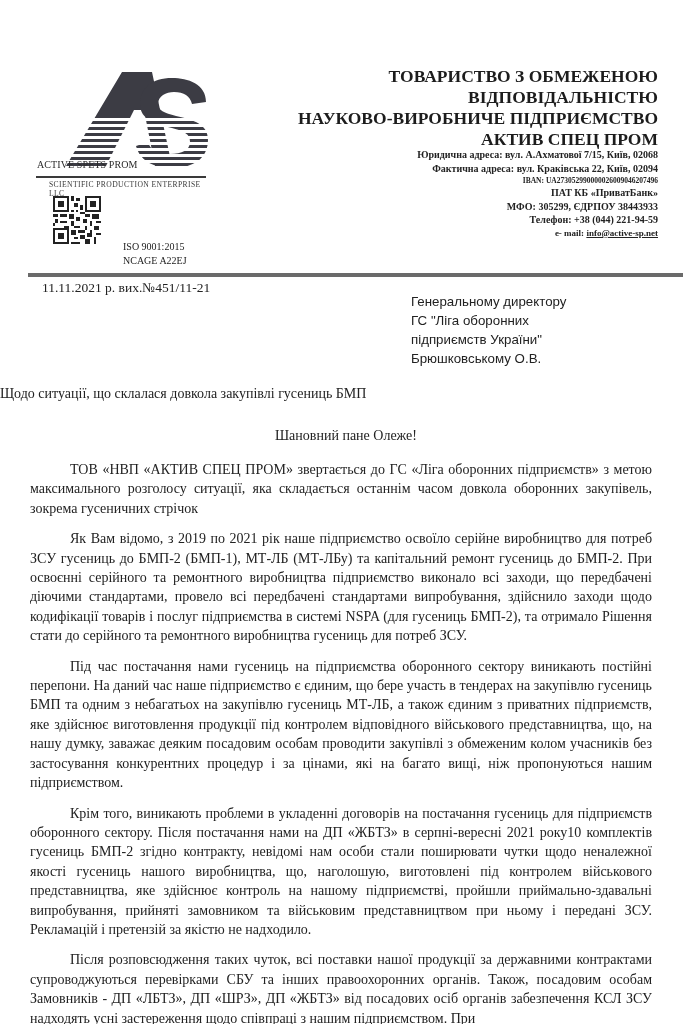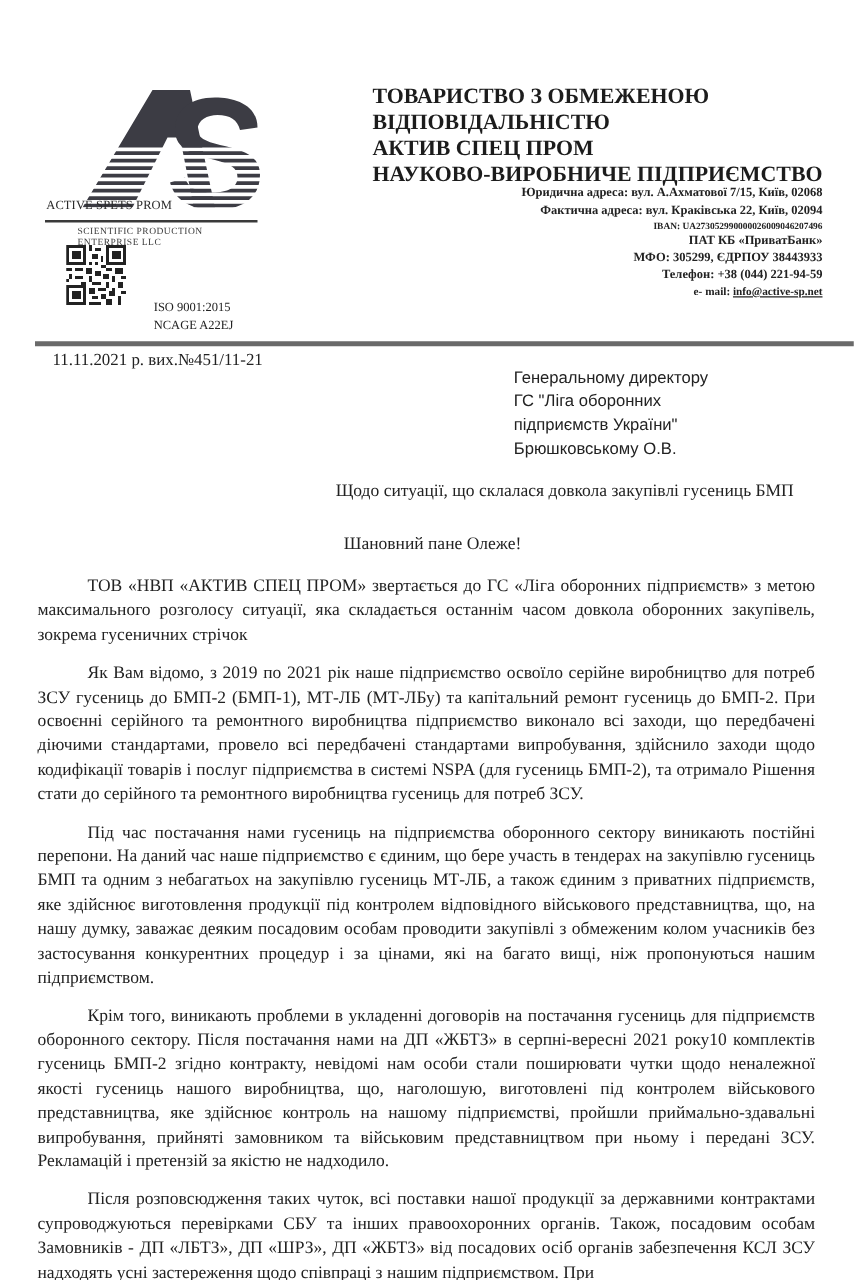--- a/index.html
+++ b/index.html
@@ -23,21 +23,21 @@
   .brand-sub {
     position: absolute; left: 37px; top: 180px;
     font-size: 7.6px; letter-spacing: 0.4px; color: #3a3a3a;
     font-family: "Liberation Serif", serif;
   }
   .qr { position: absolute; left: 53px; top: 196px; width: 48px; height: 48px; }
   .cert { position: absolute; left: 123px; top: 240px; font-size: 10px; font-weight: normal; line-height: 14px; color: #222; }
 
   
   .company {
-    position: absolute; right: 34px; top: 66px; 
+    position: absolute; right: 34px; top: 66px; text-align: right;
     font-weight: bold; font-size: 17.5px; line-height: 21px; color: #1c1c1c;
   }
   .reqs {
     position: absolute; right: 34px; top: 148px; text-align: right;
     font-weight: bold; color: #222;
   }
   .reqs div { font-size: 10px; line-height: 13.6px; white-space: nowrap; }
   .reqs .iban { font-size: 7.5px; line-height: 11px; }
   .reqs .mail { font-size: 9px; }
   .reqs .mail a { color: #222; text-decoration: underline; }
@@ -46,21 +46,21 @@
 
   .outno { position: absolute; left: 42px; top: 280px; font-size: 13.5px; color: #222; }
 
   
   .addressee {
     position: absolute; left: 363px; top: 292px;
     font-family: "Liberation Sans", sans-serif; font-size: 13.3px; line-height: 19px; color: #222; margin-left: 48px;
   }
 
   
-  .subject { position: absolute; left: 0; width: 635px; top: 386px; text-align: right; font-size: 14px; color: #222; }
+  .subject { position: absolute; left: 0; width: 635px; top: 386px; text-align: left; font-size: 14px; color: #222; }
   .salutation { position: absolute; left: 0; width: 692px; top: 428px; text-align: center; font-size: 14px; color: #222; }
 
   
   .body-text {
     position: absolute; left: 30px; width: 622px; top: 460px;
     font-size: 14px; line-height: 19.4px; text-align: justify; color: #222;
   }
   .body-text p { margin: 0 0 11px 0; text-indent: 40px; }
   a { color: inherit; }
 </style>
@@ -86,21 +86,21 @@
       </defs>
       <g clip-path="url(#stripes)" fill="#3c3c44">
 
         <polygon points="62,2 92,2 112,96 95,96 84,40 74,40 46,96 6,96"></polygon>
 
         <path d="M146,32 C146,14 128,8 112,8 C92,8 80,18 80,34 C80,50 96,54 112,58 C124,61 130,64 130,72 C130,80 122,84 110,84 C98,84 90,80 88,72 L76,76 C80,92 96,98 112,98 C134,98 148,88 148,70 C148,54 134,50 116,46 C104,43 98,40 98,34 C98,26 106,22 114,22 C124,22 130,26 132,34 Z"></path>
       </g>
     </svg>
     <div class="brand-name" style="left:7px;top:99px;">ACTIVE SPETS PROM</div>
     <div class="brand-rule" style="left:6px;top:116px;"></div>
-    <div class="brand-sub" style="left:20px;top:120px;padding-left:12px;">SCIENTIFIC PRODUCTION ENTERPRISE LLC</div>
+    <div class="brand-sub" style="left:7px;top:120px;padding-left:12px;">SCIENTIFIC PRODUCTION ENTERPRISE LLC</div>
   </div>
 
   <svg class="qr" viewBox="0 0 21 21" shape-rendering="crispEdges">
     <g fill="#222">
       <rect x="0" y="0" width="7" height="7"></rect>
         <rect x="1" y="1" width="5" height="5" fill="#fff"></rect>
         <rect x="2" y="2" width="3" height="3"></rect>
       <rect x="14" y="0" width="7" height="7"></rect>
         <rect x="15" y="1" width="5" height="5" fill="#fff"></rect>
         <rect x="16" y="2" width="3" height="3"></rect>
@@ -146,22 +146,22 @@
   </svg>
 
   <div class="cert">
     <div>ISO 9001:2015</div>
     <div>NCAGE A22EJ</div>
   </div>
 
   <div class="company">
     <div>ТОВАРИСТВО З ОБМЕЖЕНОЮ</div>
     <div>ВІДПОВІДАЛЬНІСТЮ</div>
+    <div>НАУКОВО-ВИРОБНИЧЕ ПІДПРИЄМСТВО</div>
     <div>АКТИВ СПЕЦ ПРОМ</div>
-    <div>НАУКОВО-ВИРОБНИЧЕ ПІДПРИЄМСТВО</div>
   </div>
 
   <div class="reqs">
     <div>Юридична адреса: вул. А.Ахматової 7/15, Київ, 02068</div>
     <div>Фактична адреса: вул. Краківська 22, Київ, 02094</div>
     <div class="iban">IBAN: UA273052990000026009046207496</div>
     <div>ПАТ КБ «ПриватБанк»</div>
     <div>МФО: 305299, ЄДРПОУ 38443933</div>
     <div>Телефон: +38 (044) 221-94-59</div>
     <div class="mail"><span>e- mail: </span><a>info@active-sp.net</a></div>

